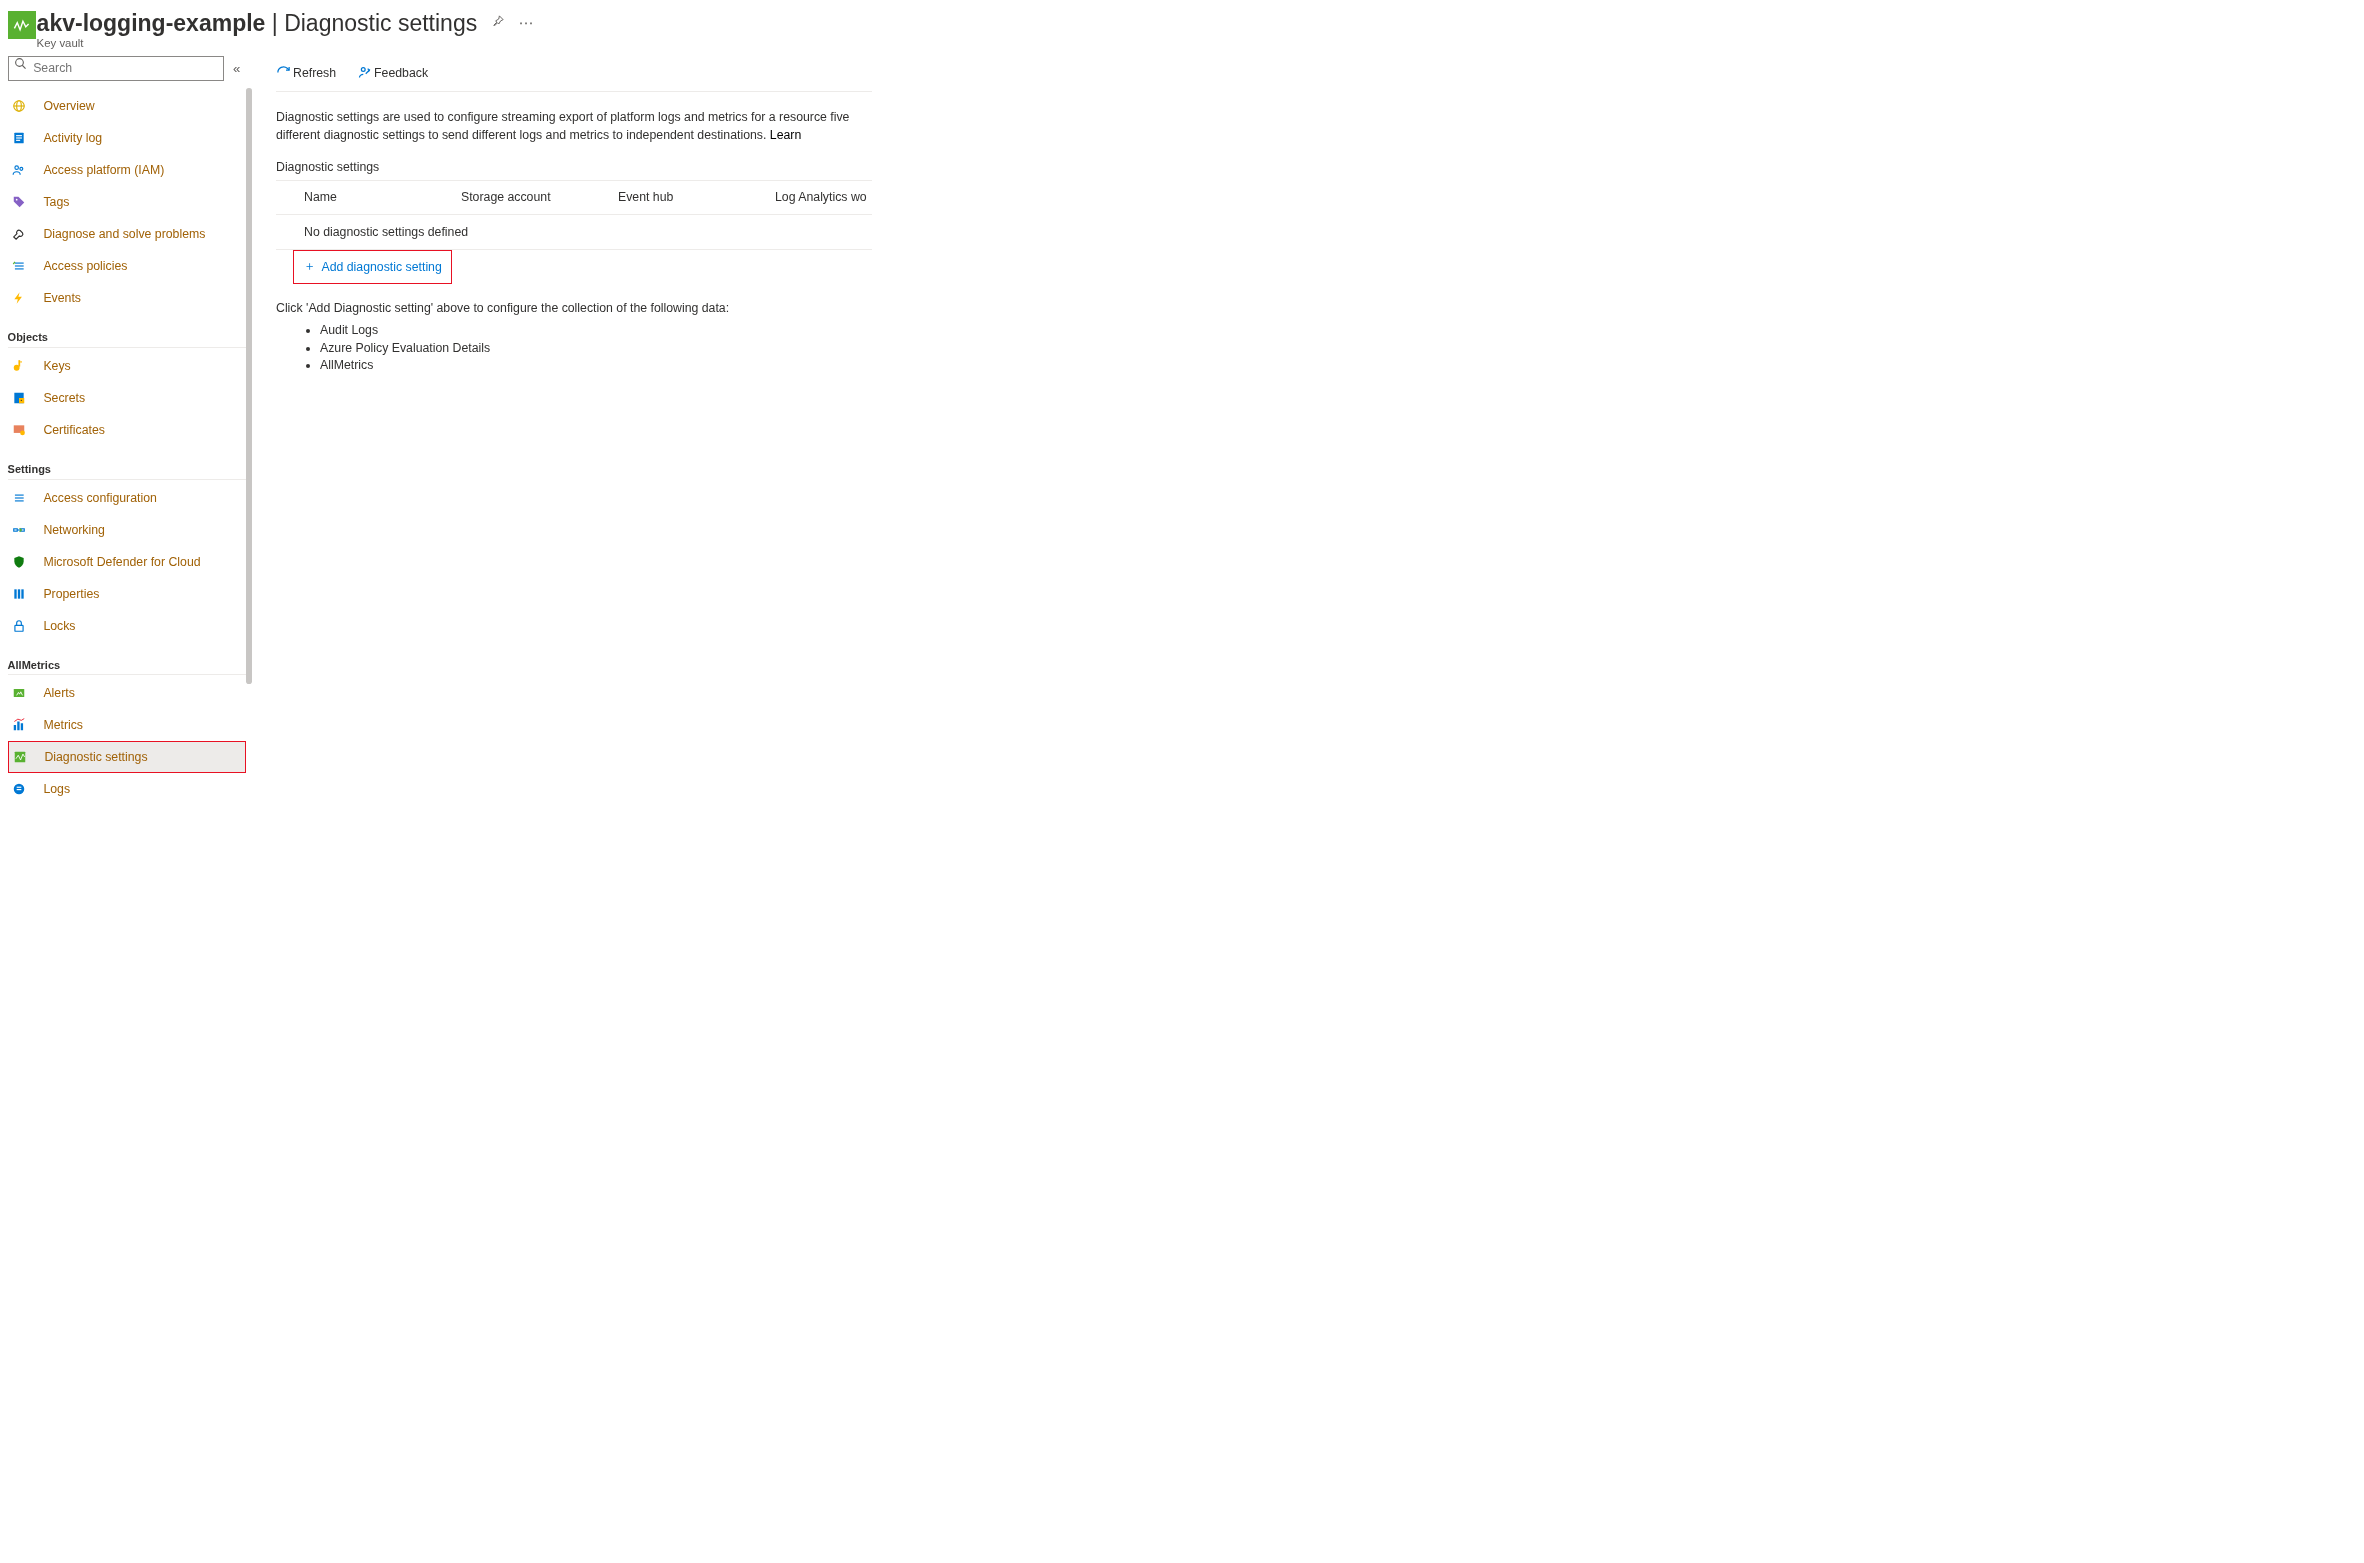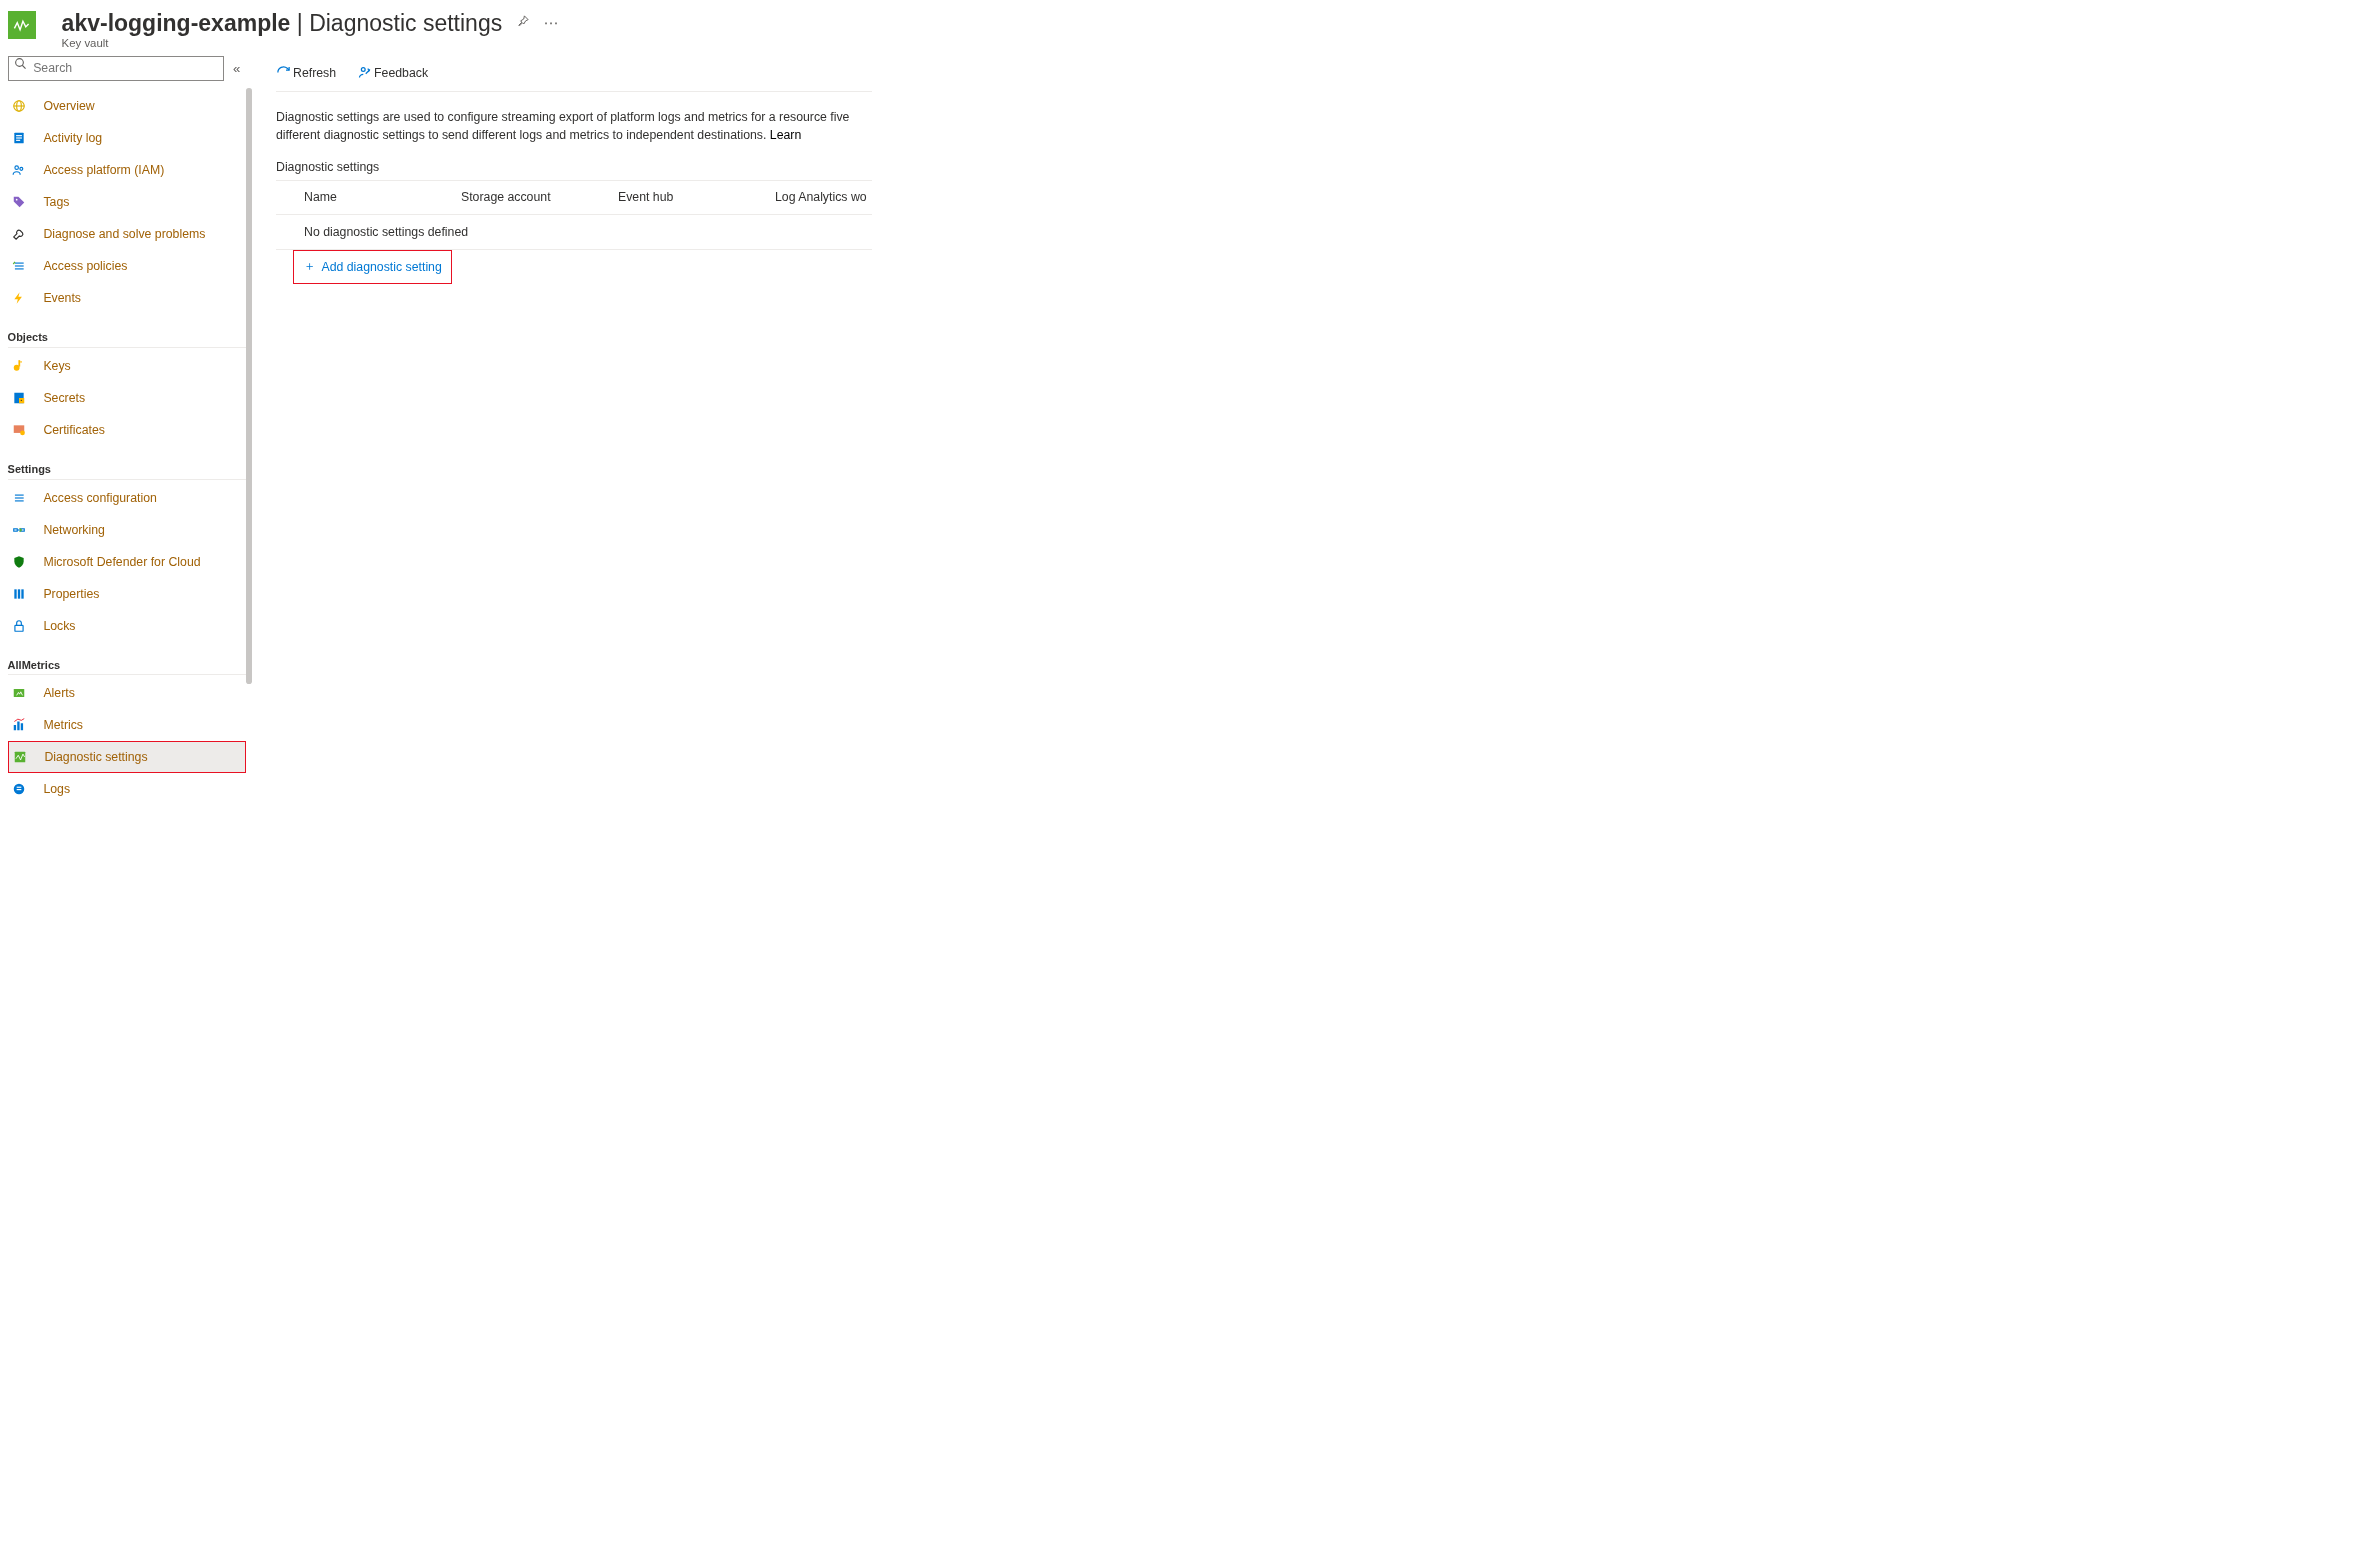--- a/index.html
+++ b/index.html
@@ -12,21 +12,21 @@
   .page {
     display: flex;
     flex-direction: column;
     width: 1283px;
   }
   
   .header {
     display: flex;
     align-items: flex-start;
     padding: 9.5px 7.6px 5.7px 7.6px;
-    gap: 26px;
+    gap: 1px;
   }
   .resource-icon {
     width: 28px; height: 28px;
     background: #59b131;
     display: flex; align-items: center; justify-content: center;
     margin-top: 1.9px;
   }
   .resource-icon svg { width: 17px; height: 17px; }
   .header-titles { display: flex; flex-direction: column; }
   .title-row { display: flex; align-items: center; gap: 13.2px; }
@@ -490,16 +490,24 @@
         </div>
       </div>
 
       <div class="add-row-wrap">
         <div class="add-row">
           <span>＋</span>
           <span>Add diagnostic setting</span>
         </div>
       </div>
 
+      <div class="instruct">
+        <div>Click 'Add Diagnostic setting' above to configure the collection of the following data:</div>
+        <ul>
+          <li>Audit Logs</li>
+          <li>Azure Policy Evaluation Details</li>
+          <li>AllMetrics</li>
+        </ul>
+      </div>
     </div>
   </div>
 </div>
 
 
 </body></html>

